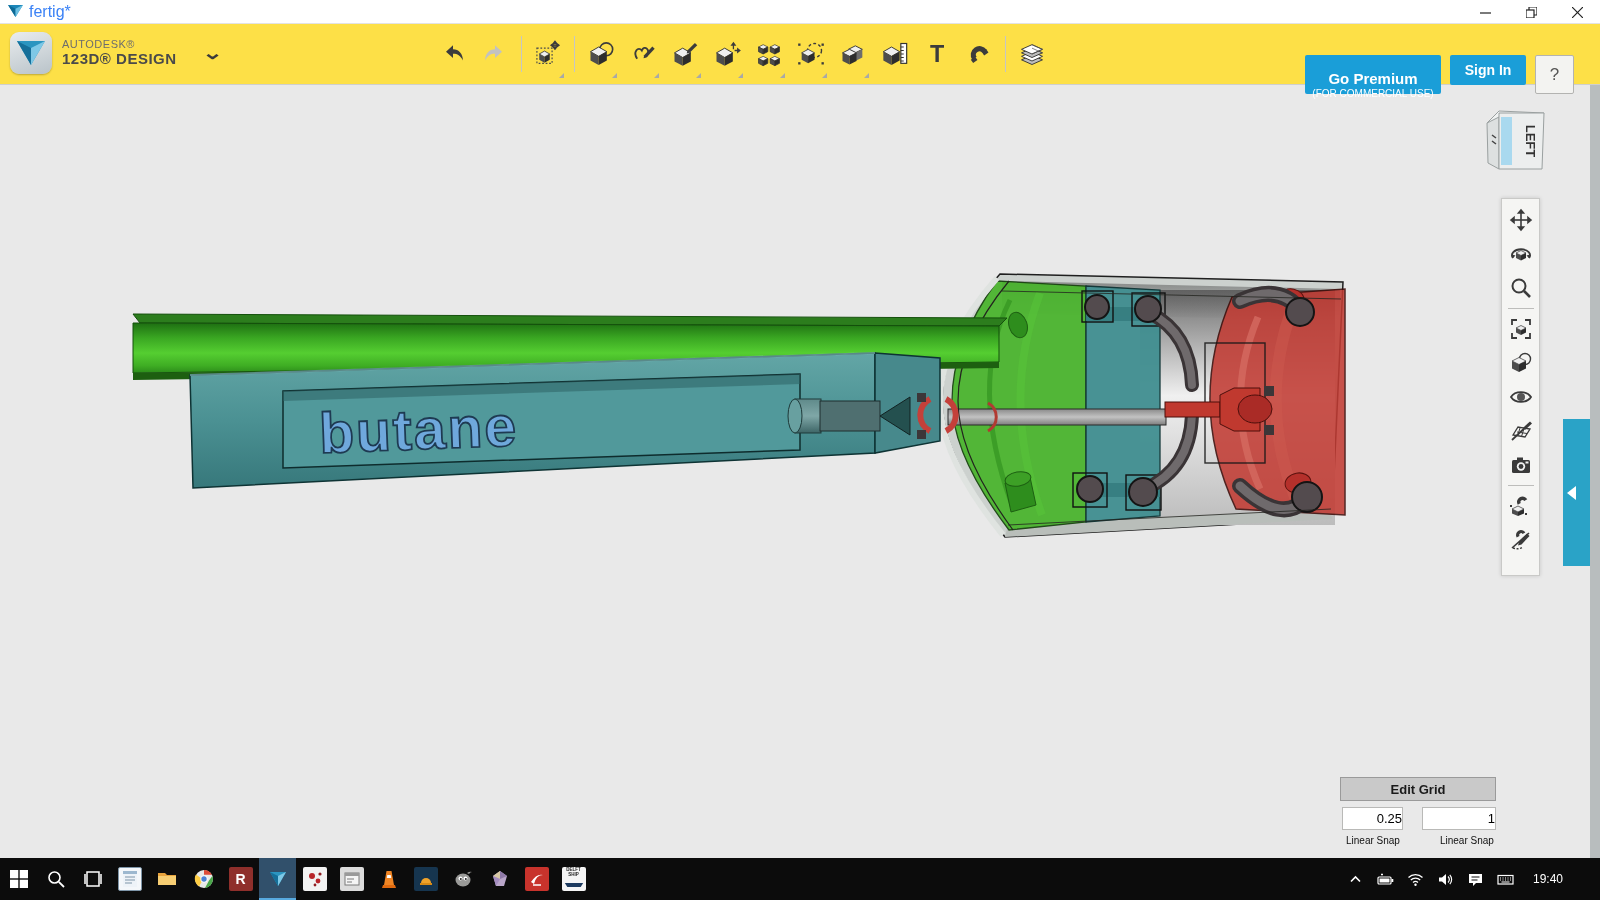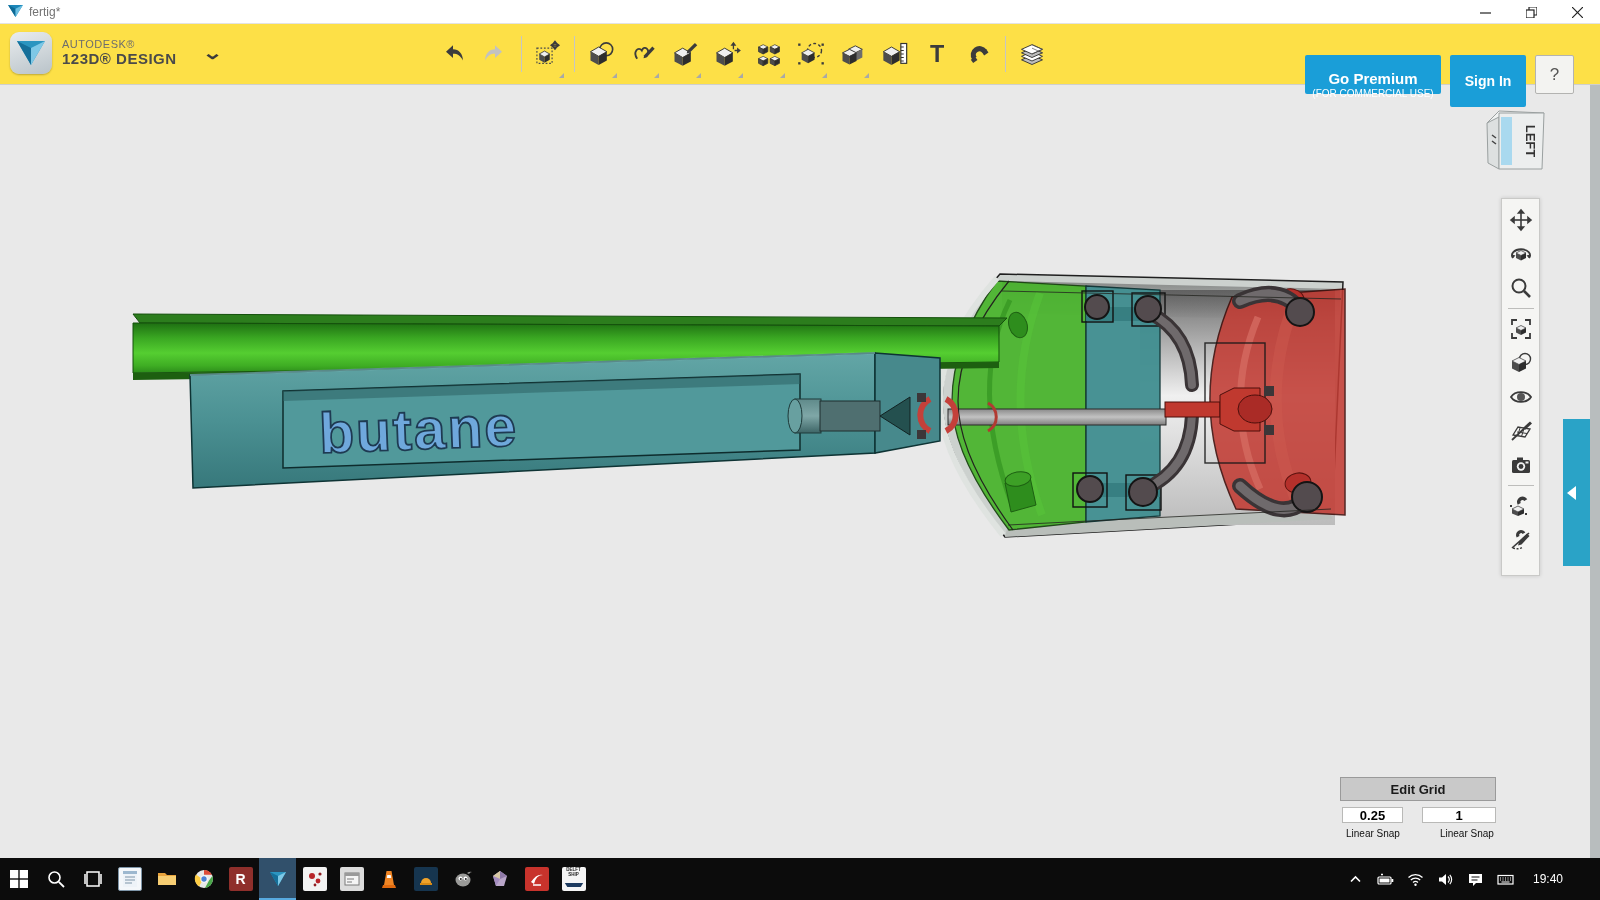--- a/index.html
+++ b/index.html
@@ -1,21 +1,21 @@
 <!DOCTYPE html>
 <html><head>
 <meta charset="utf-8">
 <style>
   * { box-sizing: border-box; margin: 0; padding: 0; }
   html,body { width:1600px; height:900px; overflow:hidden; font-family:"Liberation Sans", sans-serif; background:#e9e9e9; }
 
   
   #titlebar { position:absolute; top:0; left:0; width:1600px; height:24px; background:#ffffff; border-bottom:1px solid #e3e3e3; display:flex; align-items:center; z-index:50;}
   #titlebar .tlogo { width:15px; height:13px; margin:0 6px 0 8px; }
-  #titlebar .ttitle { font-size:12px; color:#737373; }
+  #titlebar .ttitle { font-size:16px; color:#3b82f6; }
   .wincontrols { position:absolute; right:0; top:0; height:24px; display:flex; }
   .wincontrols .wc { width:46px; height:24px; display:flex; align-items:center; justify-content:center; font-size:13px; color:#222; cursor:default;}
   .wincontrols .wc svg { width:11px; height:11px; }
 
   
   #header { position:absolute; top:24px; left:0; width:1600px; height:61px; background:#fde047; border-bottom:1px solid #cfcfcd; z-index:40;}
   #brand { position:absolute; left:10px; top:8px; display:flex; align-items:center; }
   #brand .logo-tile { width:42px; height:42px; border-radius:9px; background:linear-gradient(160deg,#e9ecee,#b9c3c9); box-shadow:0 1px 2px rgba(0,0,0,.25); display:flex; align-items:center; justify-content:center; }
   #brand .btxt { margin-left:10px; line-height:1.05; }
   #brand .b1 { font-size:11px; color:#6d6d6d; letter-spacing:.5px; }
@@ -26,21 +26,21 @@
   .tb-btn { width:42px; height:54px; display:flex; align-items:center; justify-content:center; position:relative; cursor:pointer; }
   .tb-btn svg { width:28px; height:28px; }
   .tb-sep { width:1px; height:36px; background:#c6c6c4; margin:0 5px; }
   .dd { position:absolute; right:5px; bottom:3px; width:0; height:0; border-left:5px solid transparent; border-bottom:5px solid #a9a9a7; }
 
   #account { position:absolute; right:26px; top:31px; display:flex; align-items:flex-start; }
   .btn-blue { background:#1a9ed8; color:#fff; border:none; border-radius:2px; text-align:center; cursor:pointer; }
   #gopremium { width:136px; height:39px; line-height:1.1; padding-top:16px;}
   #gopremium .g1 { font-size:15px; font-weight:bold; }
   #gopremium .g2 { font-size:10px; }
-  #signin { width:76px; height:52px; margin-left:9px; font-size:14px; font-weight:bold; }
+  #signin { width:76px; height:30px; margin-left:9px; font-size:14px; font-weight:bold; }
   #helpbtn { width:39px; height:39px; margin-left:9px; background:#f3f3f1; border:1px solid #b3b3b1; border-radius:2px; font-size:17px; color:#555; cursor:pointer;}
 
   
   #viewport { position:absolute; top:85px; left:0; width:1600px; height:773px; background:#e9e9e9; overflow:hidden; }
   #model-canvas { position:absolute; top:0; left:0; }
 
   
   #viewcube { position:absolute; left:1474px; top:14px; width:86px; height:86px; cursor:pointer;}
 
   
@@ -51,21 +51,21 @@
 
   
   #sidetab { position:absolute; left:1563px; top:334px; width:27px; height:147px; background:#2aa3c7; cursor:pointer; }
   #sidetab .tri { position:absolute; left:4px; top:50%; margin-top:-7px; width:0; height:0; border-top:7px solid transparent; border-bottom:7px solid transparent; border-right:9px solid #ffffff; }
   #edgestrip { position:absolute; left:1590px; top:0; width:10px; height:773px; background:#b8bdbe; }
 
   
   #gridpanel { position:absolute; left:1324px; top:692px; width:190px; }
   #editgrid { width:156px; height:24px; background:#c9c9c9; border:1px solid #9a9a9a; font-size:13px; font-weight:bold; color:#1a1a1a; margin-left:16px; cursor:pointer;}
   .snap-row { display:flex; margin-top:6px; margin-left:18px;}
-  .snap-input { width:61px; height:16px; border:1px solid #b9b9b7; background:#fff; text-align:center; font-size:13px; font-weight:bold; color:#000; }
+  .snap-input { width:61px; height:23px; border:1px solid #b9b9b7; background:#fff; text-align:right; font-size:13px; font-weight:normal; color:#000; }
   #angsnap { width:74px; margin-left:19px; }
   .snap-labels { display:flex; margin-top:5px; font-size:10px; color:#111;gap:14px; }
   .snap-labels .l1 { margin-left:22px; }
   .snap-labels .l2 { margin-left:26px; }
 
   
   #taskbar { position:absolute; bottom:0; left:0; width:1600px; height:42px; background:#0c0c0c; display:flex; align-items:center; z-index:60;}
   .tk { width:37px; height:42px; display:flex; align-items:center; justify-content:center; cursor:pointer; position:relative;}
   .tk svg { width:20px; height:20px; }
   .tk .tile { width:24px; height:24px; border-radius:2px; display:flex; align-items:center; justify-content:center; overflow:hidden;}

